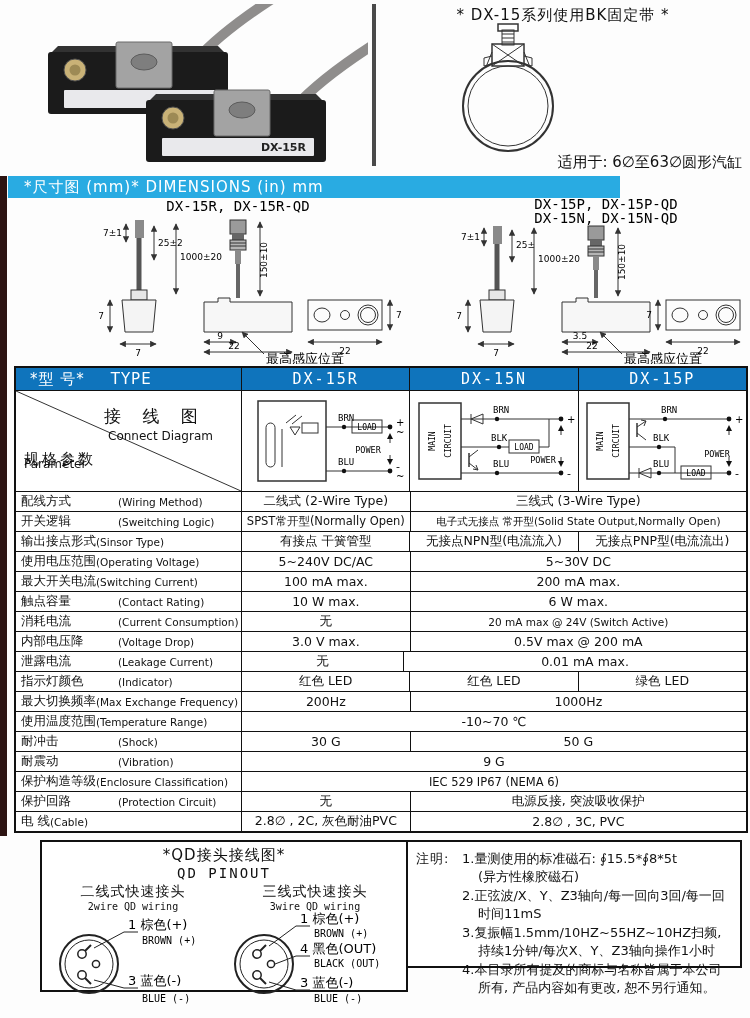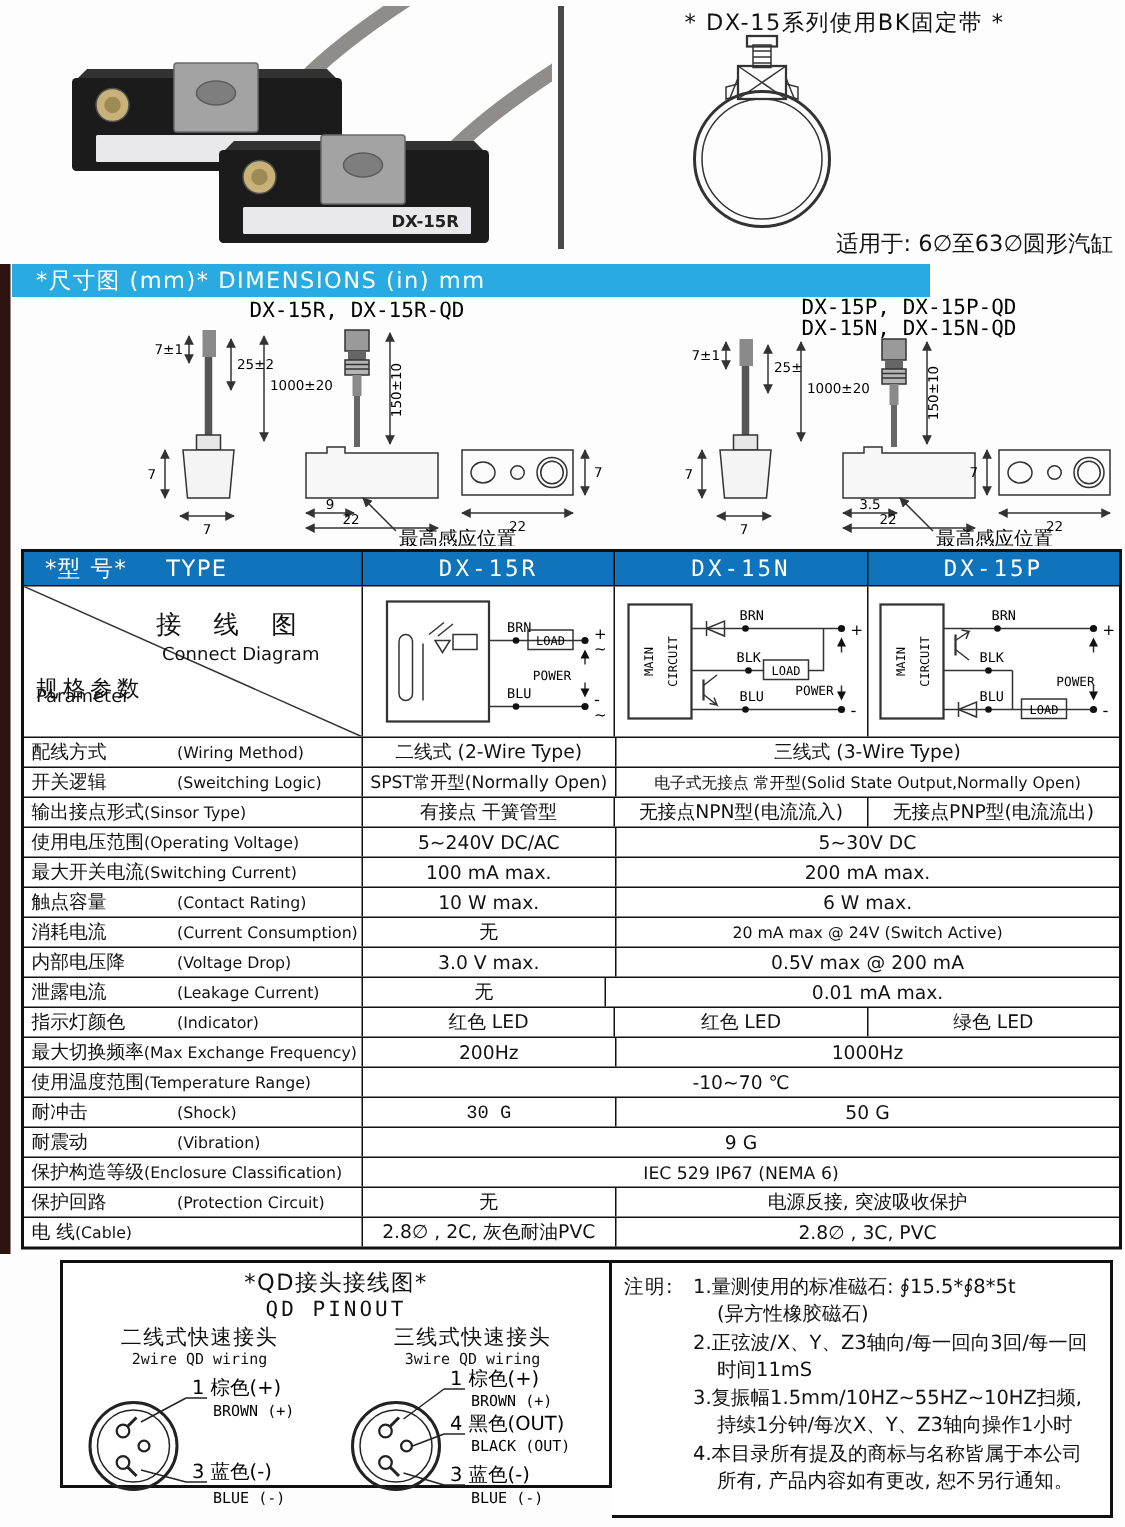--- a/index.html
+++ b/index.html
@@ -54,21 +54,21 @@
 
   
   .bottom{position:absolute;left:40px;top:840px;display:flex;}
   .qd-box{width:368px;height:152px;border:2px solid #111;box-sizing:border-box;background:#fff;}
   .qd-title{ text-align:center;font-size:15px;margin-top:4px;letter-spacing:1px;}
   .qd-sub{text-align:center;font-size:14px;letter-spacing:2px;}
   .qd-cols{display:flex;margin-top:2px;}
   .qd-col{flex:1;text-align:center;}
   .qd-col .hz{font-size:14px;letter-spacing:1px;}
   .qd-col .he{font-size:10px;}
-  .notes-box{width:334px;height:172px;border:2px solid #111;border-left:none;box-sizing:border-box;
+  .notes-box{width:334px;height:128px;border:2px solid #111;border-left:none;box-sizing:border-box;
     background:#fff;padding:8px 6px 4px 8px;display:flex;font-size:13px;line-height:1.42;}
   .notes-prefix{width:46px;flex:none;letter-spacing:1px;}
   .notes-list{flex:1;}
   .note-item{padding-left:16px;text-indent:-16px;white-space:pre-wrap;}
 </style>
 </head>
 <body>
 
 <svg class="photos" viewBox="0 0 360 168">
   <defs>
@@ -433,21 +433,21 @@
           <span class="zh" style="min-width: 0px;">使用温度范围</span>
           <span class="en">(Temperature Range)</span>
         </div>
         <div class="val-cell" style="flex: 3 0 0px;">-10~70 ℃</div>
       </div>
       <div class="spec-row">
         <div class="label-cell">
           <span class="zh">耐冲击</span>
           <span class="en">(Shock)</span>
         </div>
-        <div class="val-cell" style="flex: 1 0 0px; font-family: Liberation Mono, monospace;">30 G</div>
+        <div class="val-cell" style="flex: 1 0 0px;">30 G</div>
         <div class="val-cell" style="flex: 2 0 0px;">50 G</div>
       </div>
       <div class="spec-row">
         <div class="label-cell">
           <span class="zh">耐震动</span>
           <span class="en">(Vibration)</span>
         </div>
         <div class="val-cell" style="flex: 3 0 0px;">9 G</div>
       </div>
       <div class="spec-row">

